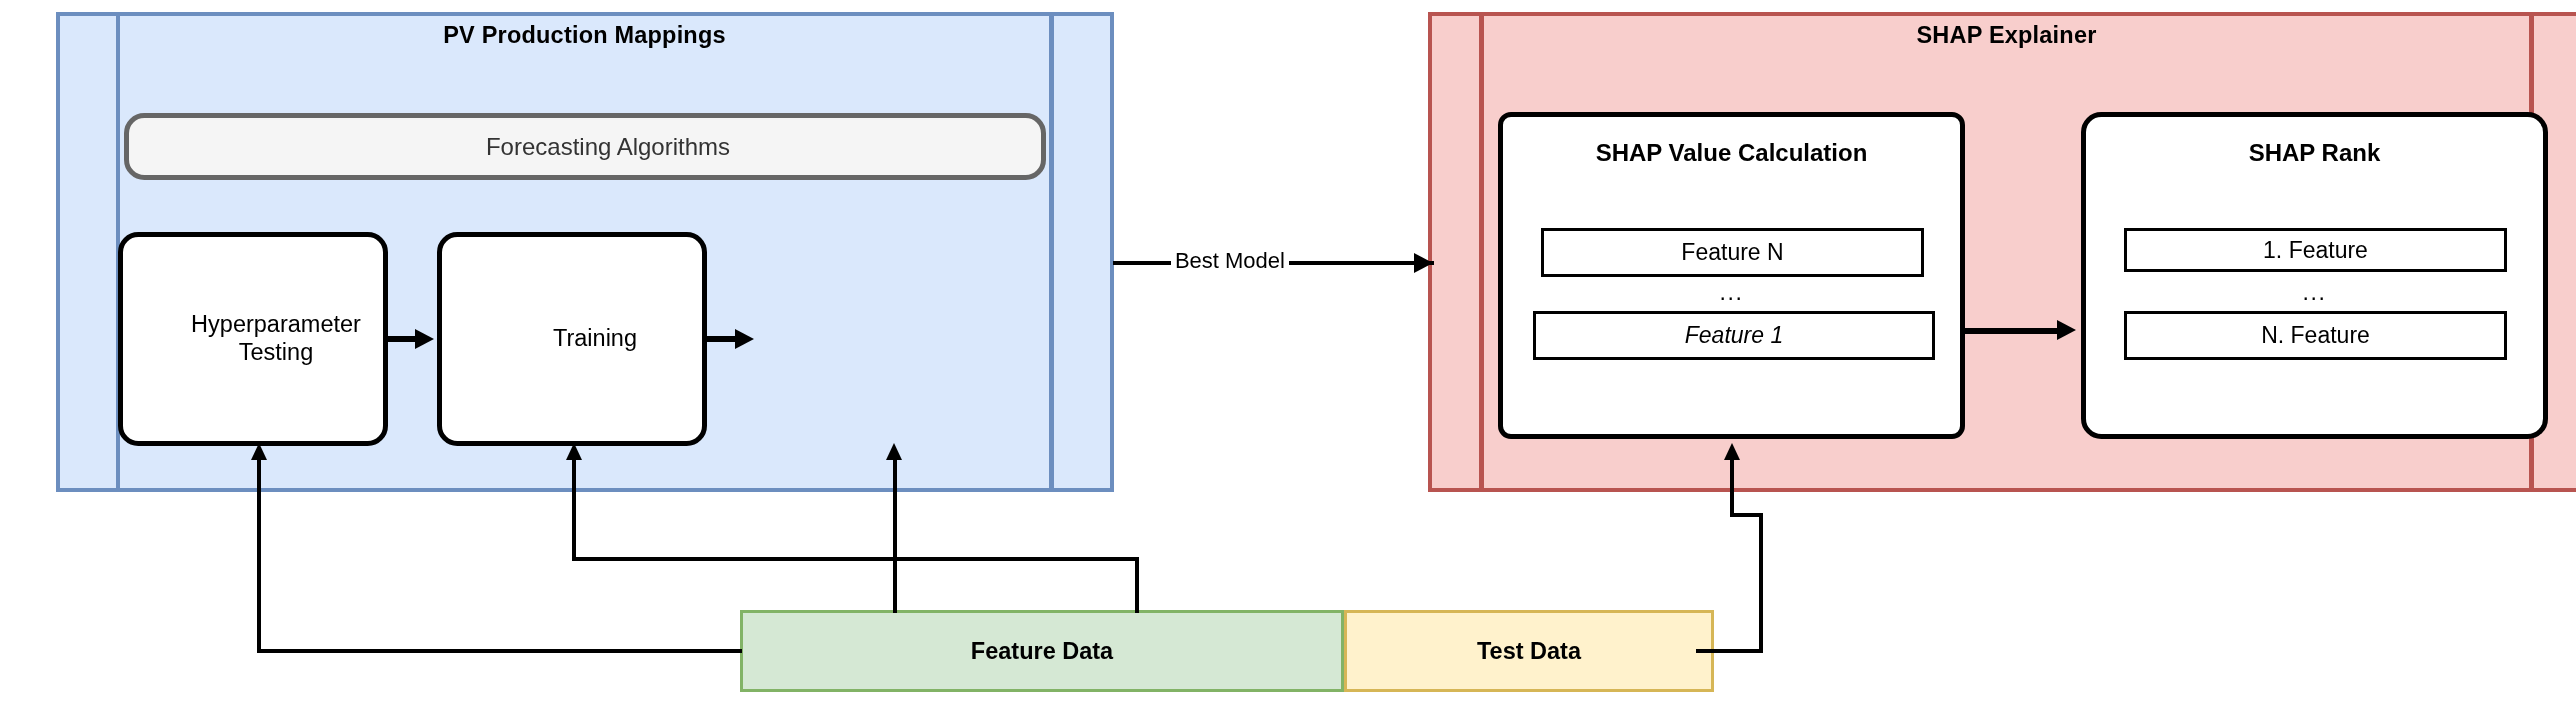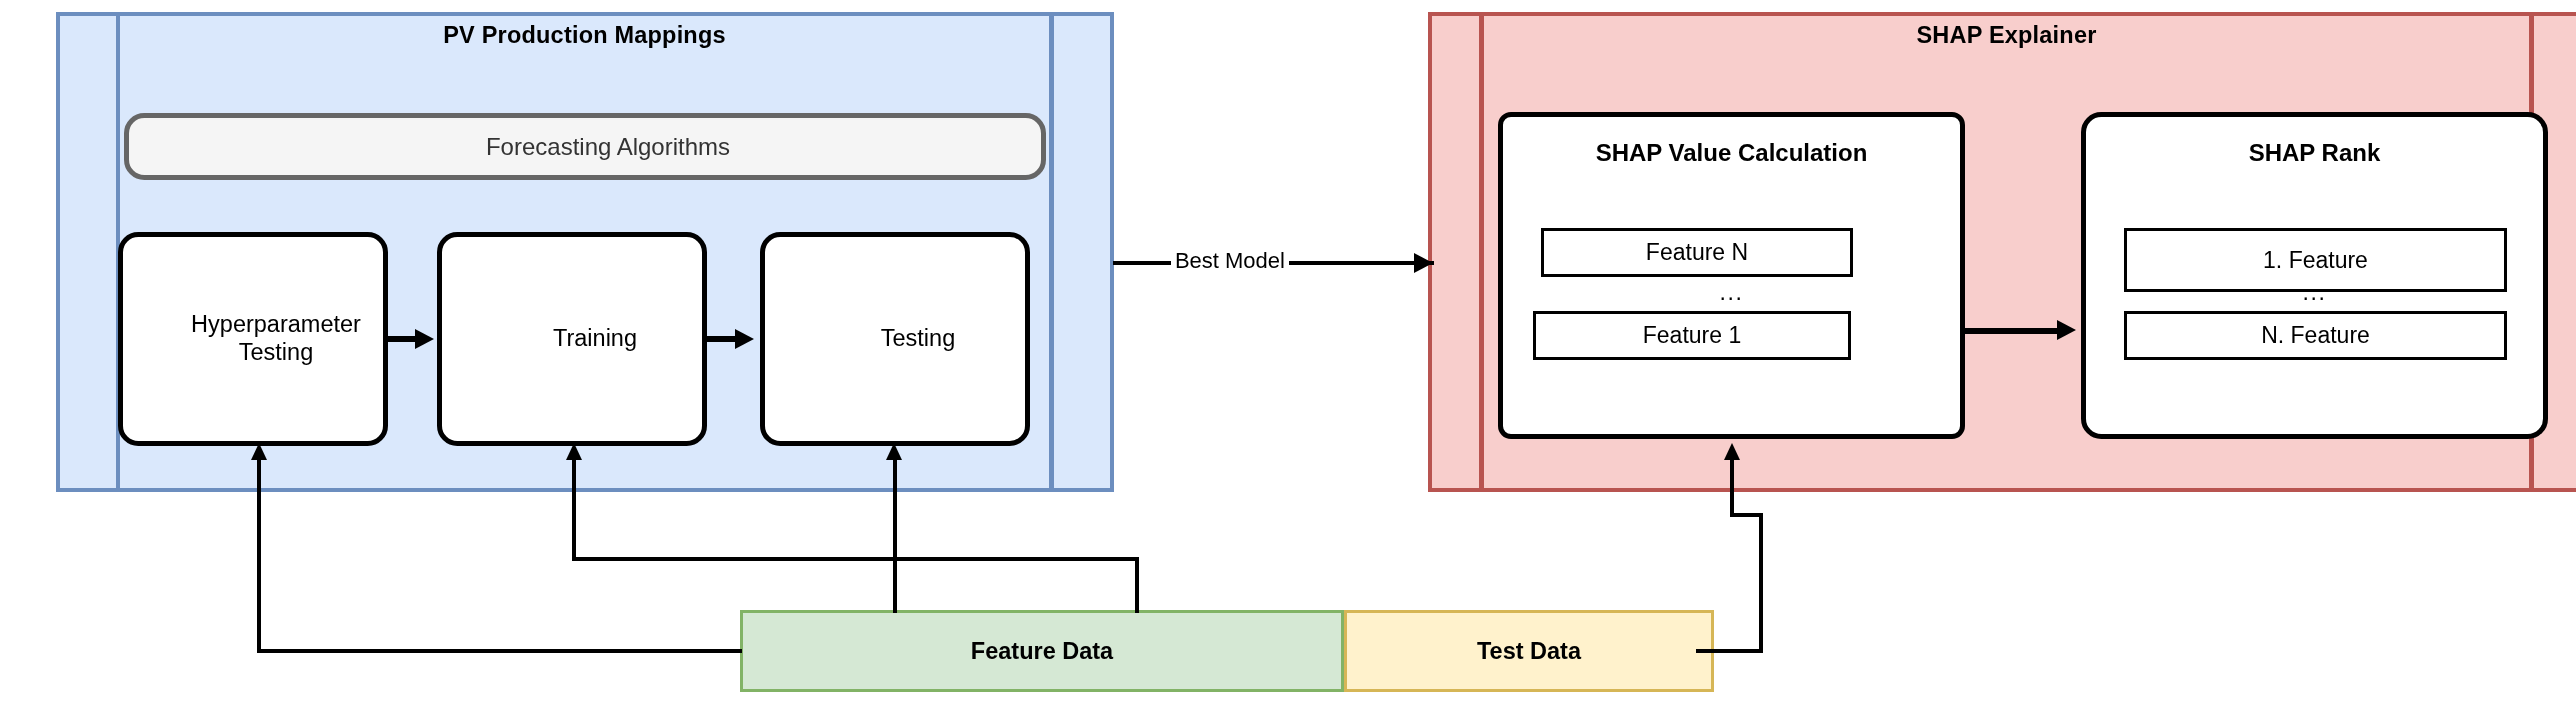--- a/index.html
+++ b/index.html
@@ -187,55 +187,52 @@
   </div>
 
   <div class="node node-round-thick" style="left:86px; top:232px; width:270px; height:214px;">
     <span style="display:block; max-width:235px;">Hyperparameter Testing</span>
   </div>
 
   <div class="node node-round-thick" style="left:405px; top:232px; width:270px; height:214px;">
     <span>Training</span>
   </div>
 
-  <div class="node node-round-thick" style="left:728px; top:232px; width:270px; height:214px;">
-    <span>Testing</span>
-  </div>
 
   <div class="seg seg-thick-h" style="left:356px; top:336px; width:30px;"></div>
   <div class="arrowhead ah-right" style="left:383px; top:329px;"></div>
 
   <div class="seg seg-thick-h" style="left:675px; top:336px; width:31px;"></div>
   <div class="arrowhead ah-right" style="left:703px; top:329px;"></div>
 
   <div class="pool pool-red" style="left:1396px; top:11.7px; width:1157px; height:480px;">
     <div class="pool-lane lane-red" style="left:47px;"></div>
     <div class="pool-lane lane-red" style="right:47px;"></div>
   </div>
 
   <div class="pool-title" style="left:1396px; top:22px; width:1157px;">SHAP Explainer</div>
 
   <div class="node node-panel" style="left:1466px; top:112px; width:467px; height:327px;border-radius:13px;">
     <div class="panel-title" style="top:22px;">SHAP Value Calculation</div>
 
-    <div class="feature-box" style="left:38px; top:111px; width:312px; height:49px;">
+    <div class="feature-box" style="left:38px; top:111px; width:383px; height:49px;">
       <span>Feature N</span>
     </div>
 
     <div class="ellipsis" style="top:162px;">...</div>
 
-    <div class="feature-box" style="left:30px; top:194px; width:318px; height:49px;">
+    <div class="feature-box" style="left:30px; top:194px; width:402px; height:49px;font-style:italic;">
       <span>Feature 1</span>
     </div>
   </div>
 
   <div class="node node-panel" style="left:2049px; top:112px; width:467px; height:327px;">
     <div class="panel-title" style="top:22px;">SHAP Rank</div>
 
-    <div class="feature-box" style="left:38px; top:111px; width:383px; height:64px;">
+    <div class="feature-box" style="left:38px; top:111px; width:383px; height:44px;">
       <span>1. Feature</span>
     </div>
 
     <div class="ellipsis" style="top:162px;">...</div>
 
     <div class="feature-box" style="left:38px; top:194px; width:383px; height:49px;">
       <span>N. Feature</span>
     </div>
   </div>
 

